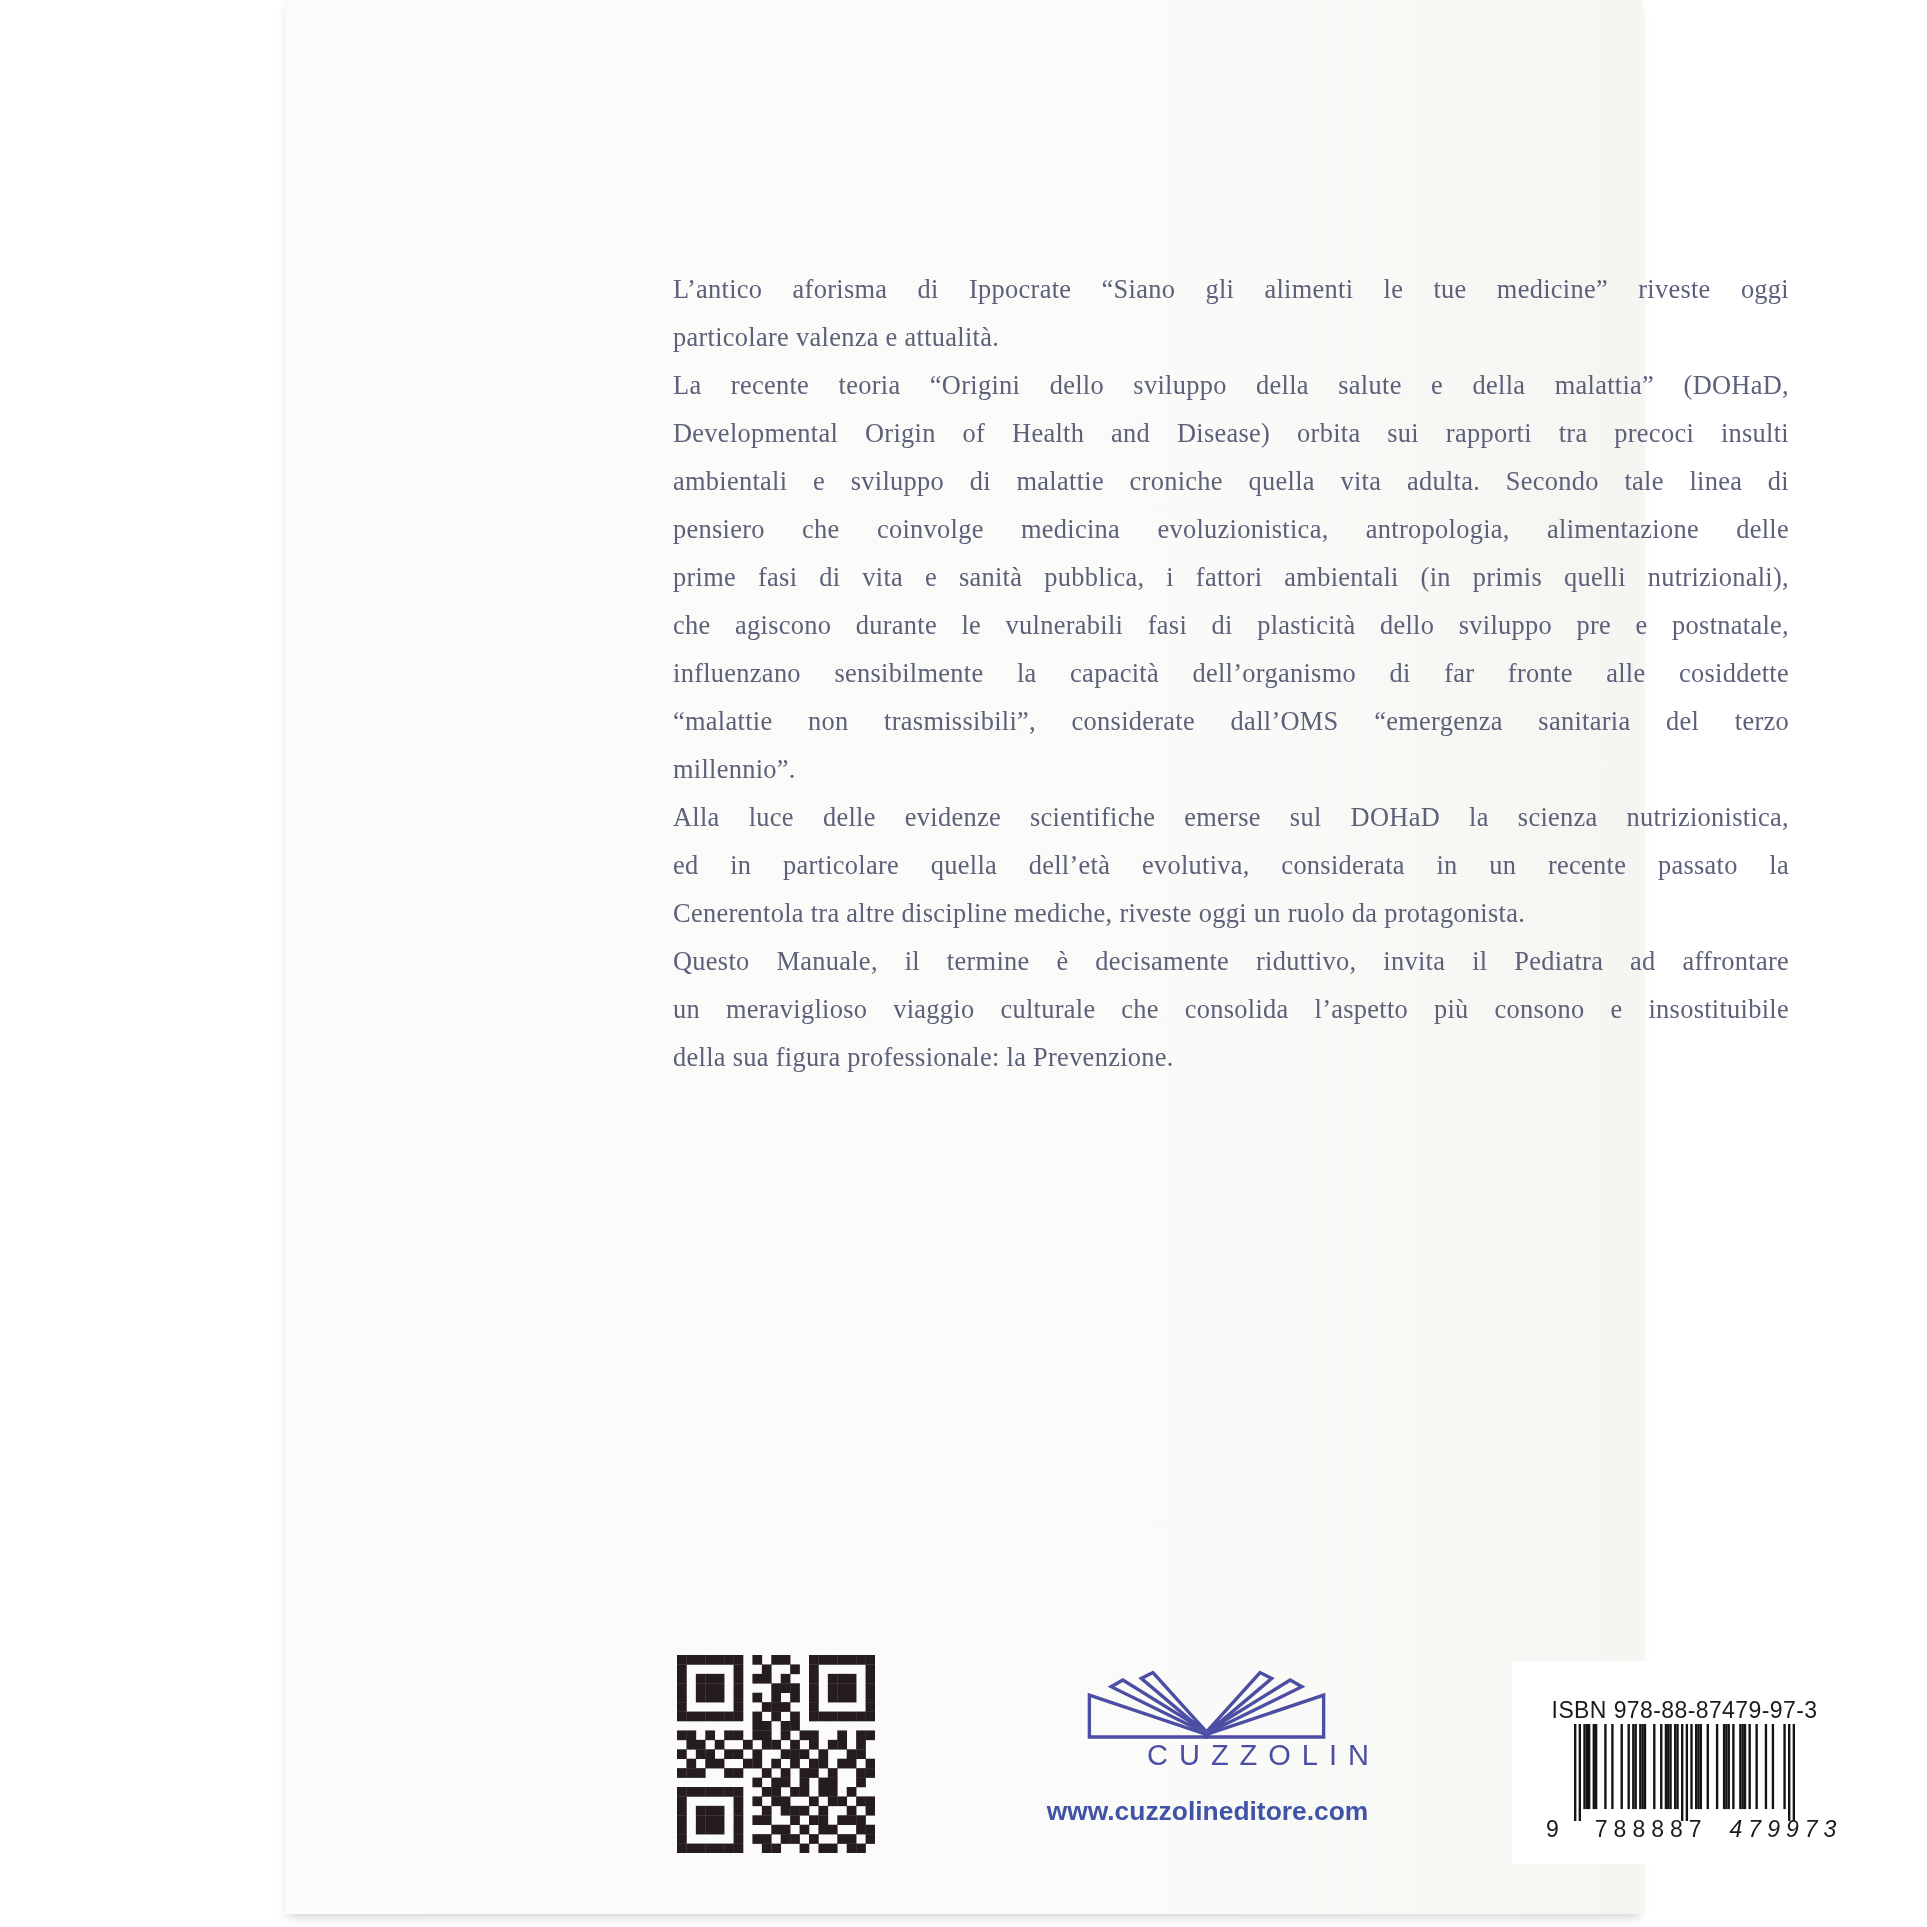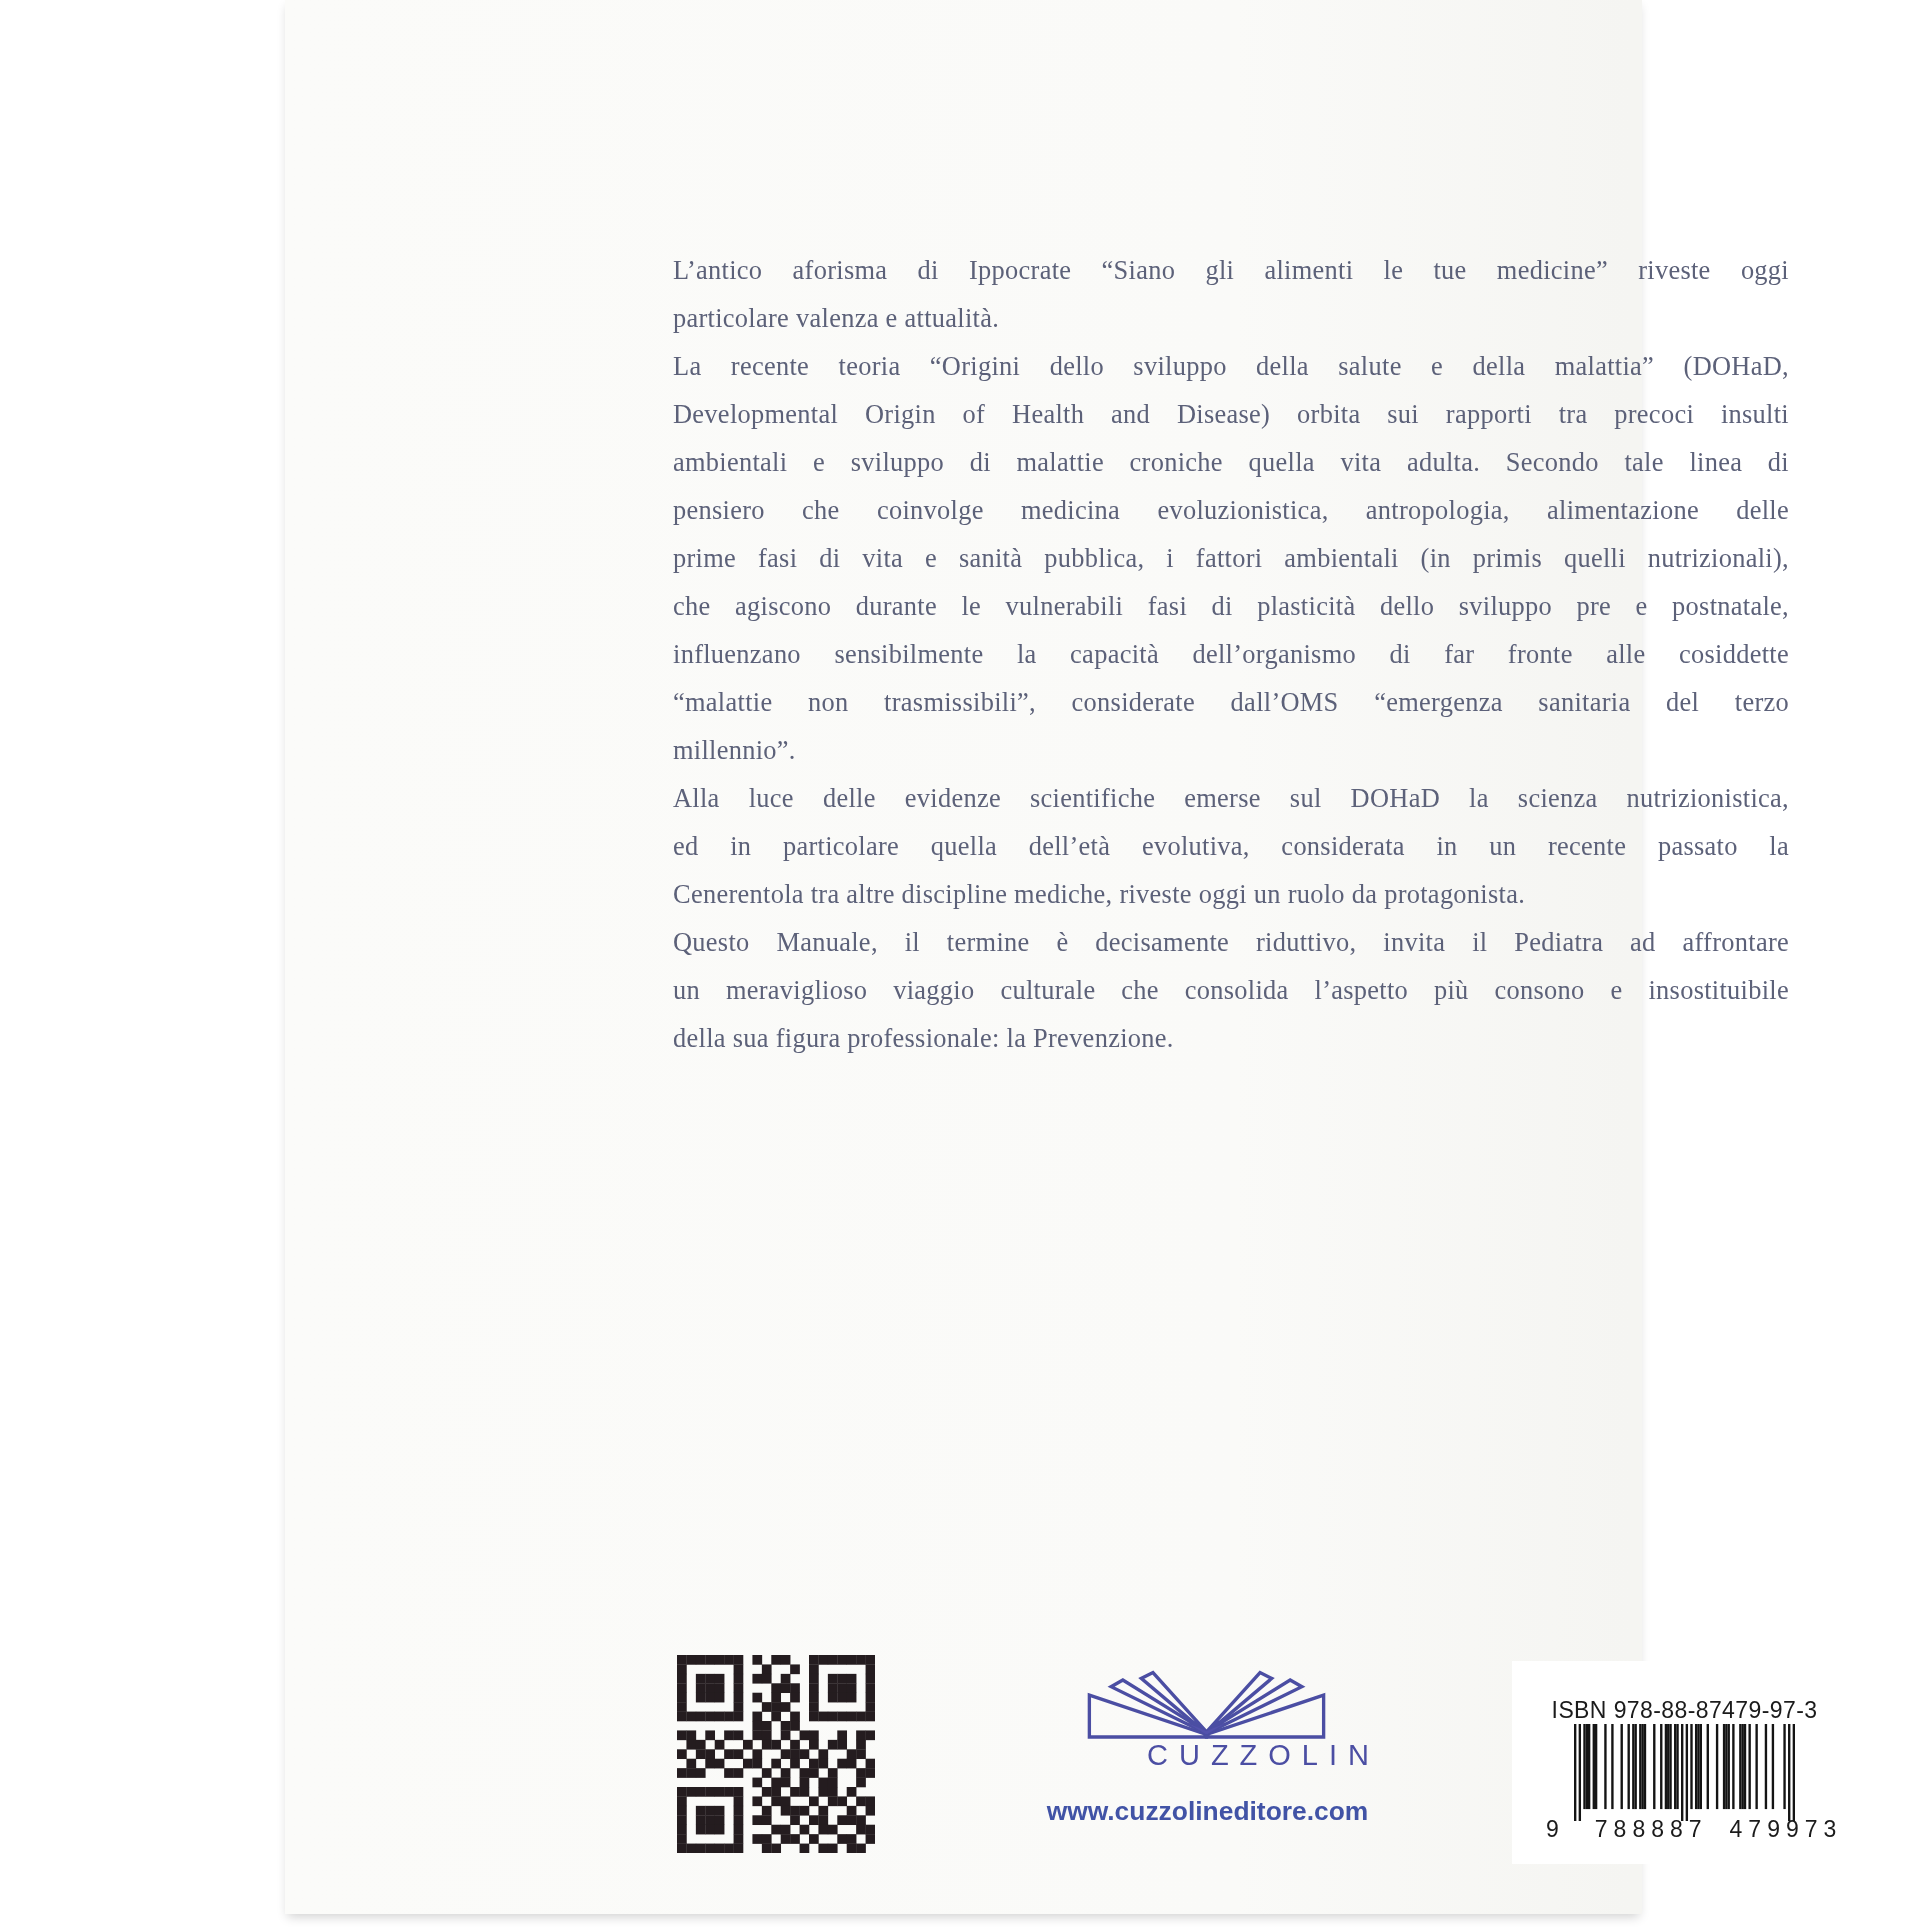--- a/index.html
+++ b/index.html
@@ -3,42 +3,42 @@
 <meta charset="utf-8">
 <style>
   html,body{margin:0;padding:0;background:#ffffff;}
   #stage{position:relative;width:1928px;height:1928px;background:#ffffff;overflow:hidden;
          font-family:"Liberation Serif", serif;}
   
   #cover{position:absolute;left:285px;top:0;width:1357px;height:1914px;
          background:linear-gradient(90deg,#fbfbf9 0%,#fafaf8 70%,#f5f5f2 99%);
          box-shadow:0 4.3px 10.2px -1.7px rgba(0,0,0,.18);}
   
-  #blurb{position:absolute;left:388px;top:246px;width:1116px;color:#5c6179;
+  #blurb{position:absolute;left:388px;top:265px;width:1116px;color:#5c6179;
          font-size:26.4px;line-height:48px;letter-spacing:0.3px;}
   #blurb .bl{text-align:justify;text-align-last:justify;}
   #blurb .bl.pend{text-align-last:left;}
   #blurb .it{}
   
   #qr{position:absolute;left:392px;top:1655px;width:198px;height:198px;}
   #logo{position:absolute;left:796px;top:1670px;width:251px;height:72px;}
   #brand{position:absolute;left:750px;top:1739px;width:345px;text-align:right;
          font-family:"Liberation Sans", sans-serif;font-size:29px;color:#4b4ea3;
          letter-spacing:11px;text-indent:11px;font-weight:500;}
   #website{position:absolute;left:750px;top:1796px;width:345px;text-align:center;
          font-family:"Liberation Sans", sans-serif;font-size:26.4px;font-weight:bold;color:#4153a6;}
   #isbnbox{position:absolute;left:1227px;top:1661px;width:345px;height:203px;background:#ffffff;}
   #isbntext{position:absolute;left:0;top:36px;width:345px;text-align:center;
          font-family:"Liberation Sans", sans-serif;font-size:23px;color:#1b1b1b;letter-spacing:0.4px;}
   #barcode{position:absolute;left:62px;top:63px;width:221px;height:97px;}
   #bardigits{position:absolute;left:34px;top:155px;width:281px;display:flex;
          font-family:"Liberation Sans", sans-serif;font-size:23px;color:#1b1b1b;}
   #bardigits .g1{margin-left:0;}
   #bardigits .g2{margin-left:36px;letter-spacing:6px;}
-  #bardigits .g3{margin-left:22px;letter-spacing:6px;}
+  #bardigits .g3{margin-left:22px;letter-spacing:6px;font-style:italic;}
 </style>
 </head>
 <body>
 
 <div id="stage">
   <div id="cover">
 
     <div id="blurb" style="color: rgb(92, 97, 121);">
         <div class="bl"><span>L’antico aforisma di Ippocrate “Siano gli alimenti le tue medicine” riveste oggi</span></div>
         <div class="bl pend"><span>particolare valenza e attualità.</span></div>

